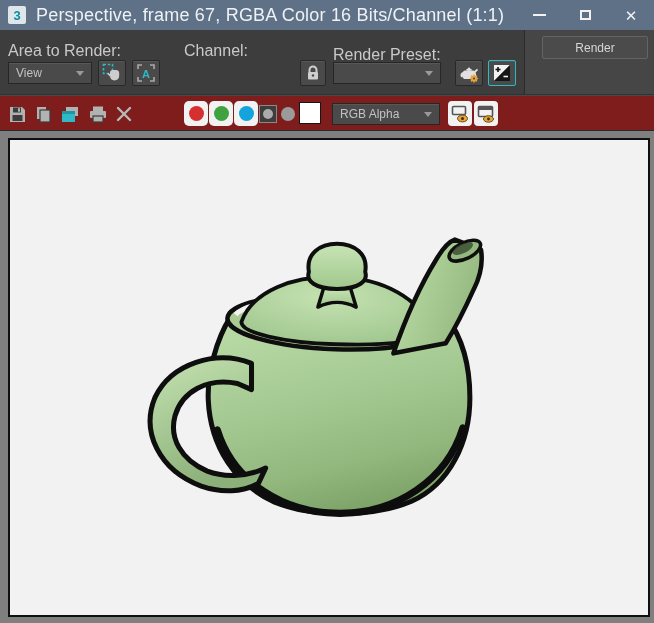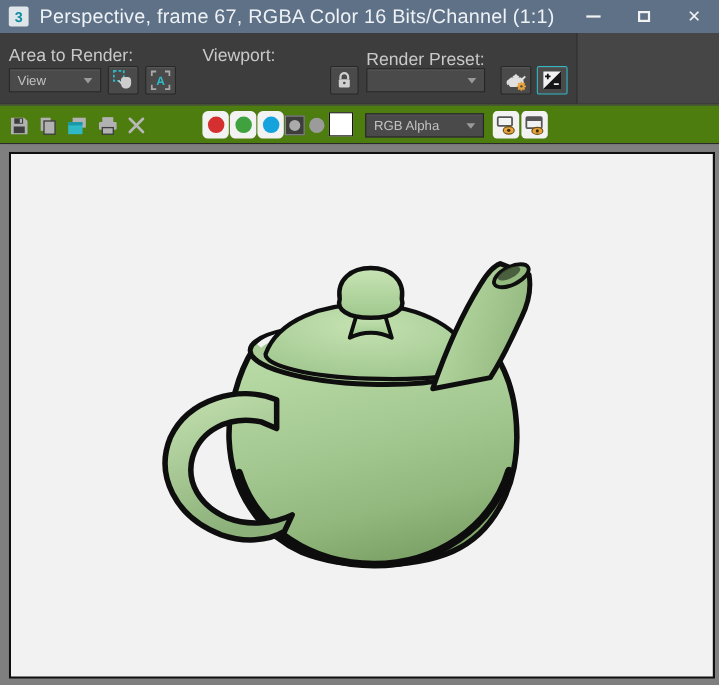--- a/index.html
+++ b/index.html
@@ -25,21 +25,21 @@
     box-shadow:inset 0 1px 0 rgba(255,255,255,.08);display:flex;align-items:center;
     padding:0 7px;color:#c2c2c2;font-size:12px;cursor:default;}
   .dd .arrow{margin-left:auto;width:0;height:0;border-left:4px solid transparent;border-right:4px solid transparent;border-top:5px solid #9a9a9a;}
   .icon-btn{position:absolute;width:28px;height:26px;background:#4a4a4a;border:1px solid #282828;border-radius:2px;
     display:flex;align-items:center;justify-content:center;box-shadow:inset 0 1px 0 rgba(255,255,255,.07);}
   .icon-btn.active{border:1px solid #2fb9c6;}
   .render-btn{position:absolute;left:542px;top:6px;width:106px;height:23px;background:#4b4b4b;border:1px solid #646464;
     border-radius:2px;color:#d6d6d6;font-size:12px;display:flex;align-items:center;justify-content:center;cursor:default;}
 
   
-  .row2{position:relative;height:36px;background:#4d7c0f;border-top:1px solid #484848;border-bottom:1px solid #2a2a2a;}
+  .row2{position:relative;height:36px;background:#7f1d1d;border-top:1px solid #484848;border-bottom:1px solid #2a2a2a;}
   .flat-icon{position:absolute;width:24px;height:26px;top:5px;display:flex;align-items:center;justify-content:center;}
   .chan{position:absolute;top:5px;width:24px;height:25px;background:#f2f2f2;border-radius:5px;
     display:flex;align-items:center;justify-content:center;}
   .chan .dot{width:15px;height:15px;border-radius:50%;}
   .mono-btn{position:absolute;top:9px;width:18px;height:18px;background:#3d3d3d;border:1px solid #8a8a8a;
     display:flex;align-items:center;justify-content:center;}
   .mono-btn .dot{width:10px;height:10px;border-radius:50%;background:#ababab;}
   .alpha-dot{position:absolute;top:11px;width:14px;height:14px;border-radius:50%;background:#9b9b9b;}
   .swatch{position:absolute;top:6px;width:22px;height:22px;background:#ffffff;border:1px solid #161616;}
   .white-btn{position:absolute;top:5px;width:24px;height:25px;background:#f2f2f2;border-radius:4px;
@@ -93,21 +93,21 @@
         <g stroke="#a9a9a9" stroke-width="1.6" fill="none">
           <path d="M2 6 V2 H6"></path>
             <path d="M14 2 H18 V6"></path>
             <path d="M18 14 V18 H14"></path>
             <path d="M6 18 H2 V14"></path>
         </g>
         <text x="10" y="14.5" text-anchor="middle" font-size="11" font-weight="bold" fill="#2fb9c6">A</text>
       </svg>
     </div>
 
-    <div class="lbl" style="left:184px;top:12px;">Viewport:</div>
+    <div class="lbl" style="left:184px;top:12px;">Channel:</div>
 
     <div class="icon-btn" style="left:300px;top:30px;width:26px;">
       <svg width="18" height="18" viewBox="0 0 18 18">
         <path d="M5.5 8 V6 a3.5 3.5 0 0 1 7 0 v2" fill="none" stroke="#cfcfcf" stroke-width="2"></path>
         <rect x="4" y="8" width="10" height="7.5" rx="1" fill="#cfcfcf"></rect>
         <circle cx="9" cy="11.5" r="1.2" fill="#4a4a4a"></circle>
       </svg>
     </div>
 
     <div class="lbl" style="left:333px;top:16px;">Render Preset:</div>
@@ -141,20 +141,21 @@
         <polygon points="1,1 17,1 1,17" fill="#f2f2f2"></polygon>
         <polygon points="17,1 17,17 1,17" fill="#161616"></polygon>
         <g stroke="#111" stroke-width="1.6">
             <line x1="5" y1="3" x2="5" y2="8"></line>
             <line x1="2.5" y1="5.5" x2="7.5" y2="5.5"></line>
           </g>
         <line x1="10.5" y1="12.5" x2="15" y2="12.5" stroke="#f2f2f2" stroke-width="1.6"></line>
       </svg>
     </div>
 
+    <div class="render-btn">Render</div>
   </div>
 
   <div class="row2">
 
     <div class="flat-icon" style="left:5px;">
       <svg width="19" height="19" viewBox="0 0 19 19">
         <path d="M2 2 h12 l3 3 v12 h-15z" fill="#b2b2b2"></path>
         <rect x="5" y="2.5" width="8" height="5" fill="#3d3d3d"></rect>
         <rect x="10" y="3.2" width="2" height="3.5" fill="#b2b2b2"></rect>
         <rect x="4.5" y="10" width="10" height="6" fill="#3d3d3d"></rect>

